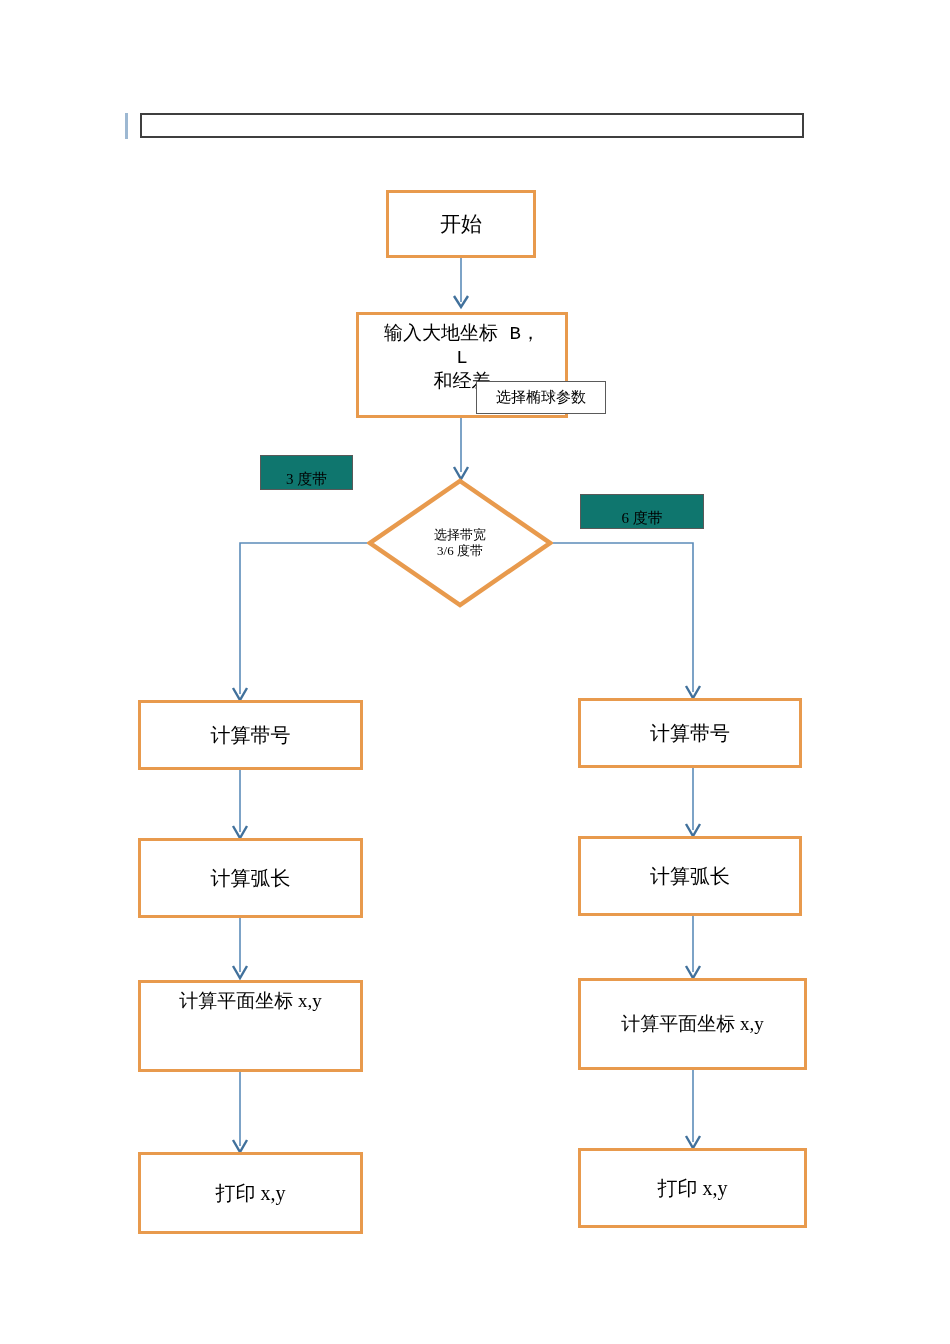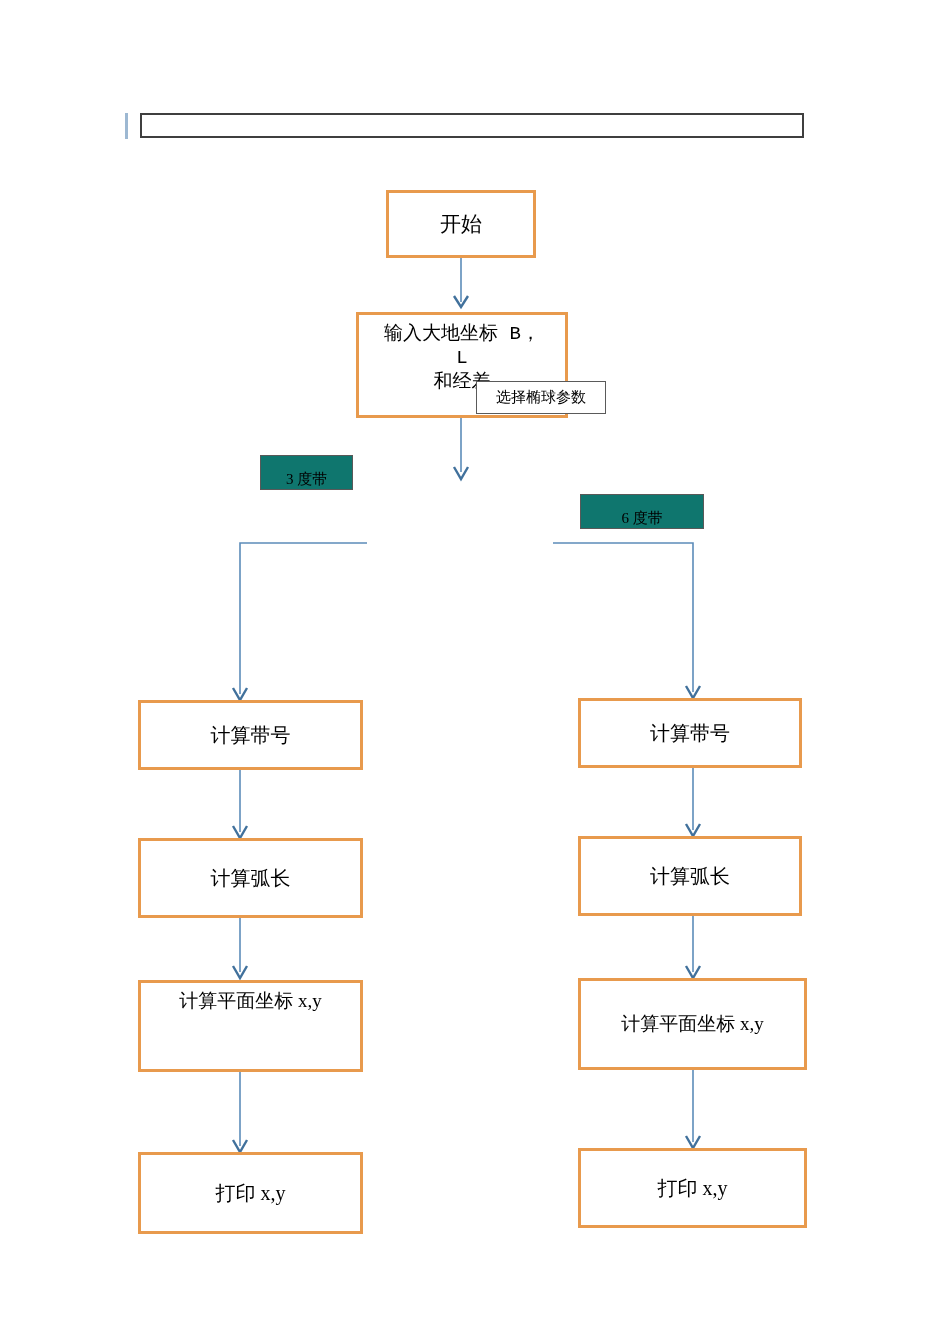--- a/index.html
+++ b/index.html
@@ -183,20 +183,27 @@
   <div class="node vtop" style="left:356px; top:312px; width:212px; height:106px; padding-top:8px;font-family:Liberation Mono, monospace;">
     <span class="txt" style="font-size:19px;">输入大地坐标 B，
 L
 和经差</span>
   </div>
 
   <div class="callout" style="left:476px; top:381px; width:130px; height:33px;">
     <span>选择椭球参数</span>
   </div>
 
+  <div class="diamond-wrap">
+    <svg width="186" height="130" viewBox="0 0 186 130">
+      <polygon points="93,3 183,65 93,127 3,65" fill="#ffffff" stroke="#E89A4D" stroke-width="4.5"></polygon>
+    </svg>
+    <div class="diamond-label">选择带宽
+3/6 度带</div>
+  </div>
 
   <div class="branch-label" style="left:260px; top:455px; width:93px; height:35px;">
     <span>3 度带</span>
   </div>
   <div class="branch-label" style="left:580px; top:455px; width:124px; height:35px;margin-top:39px;">
     <span>6 度带</span>
   </div>
 
   <div class="node vcenter" style="left:138px; top:700px; width:225px; height:70px;">
     <span class="txt" style="font-size:20px;">计算带号</span>

